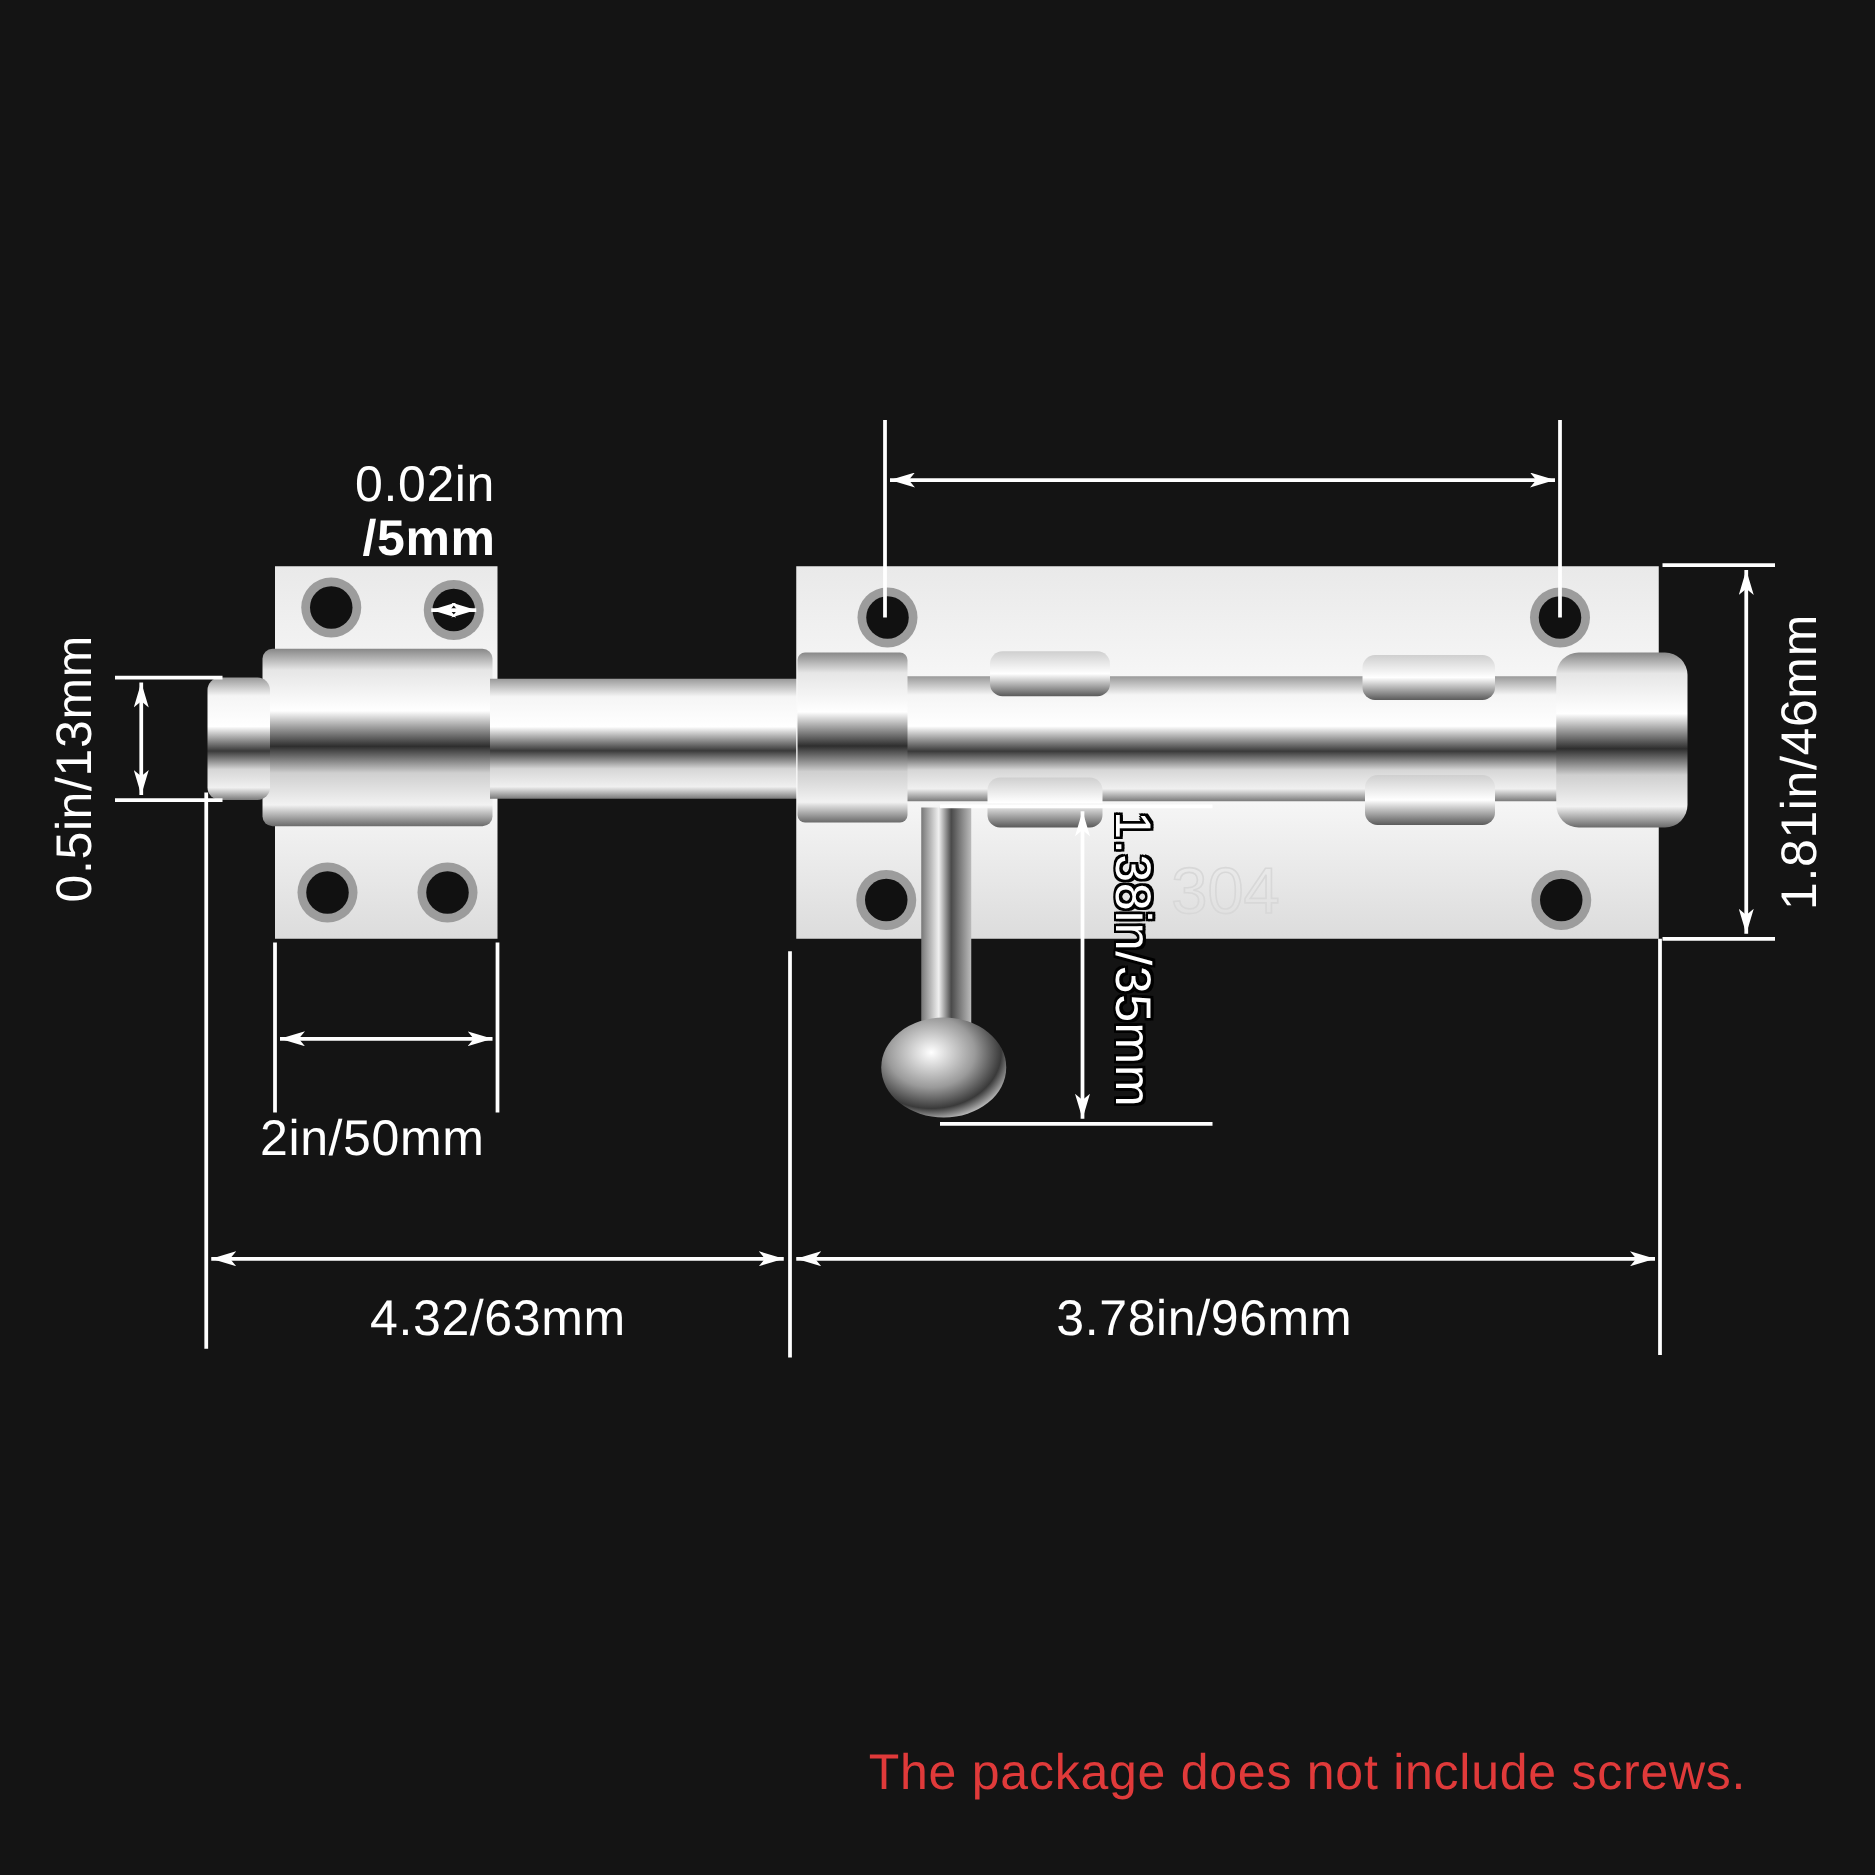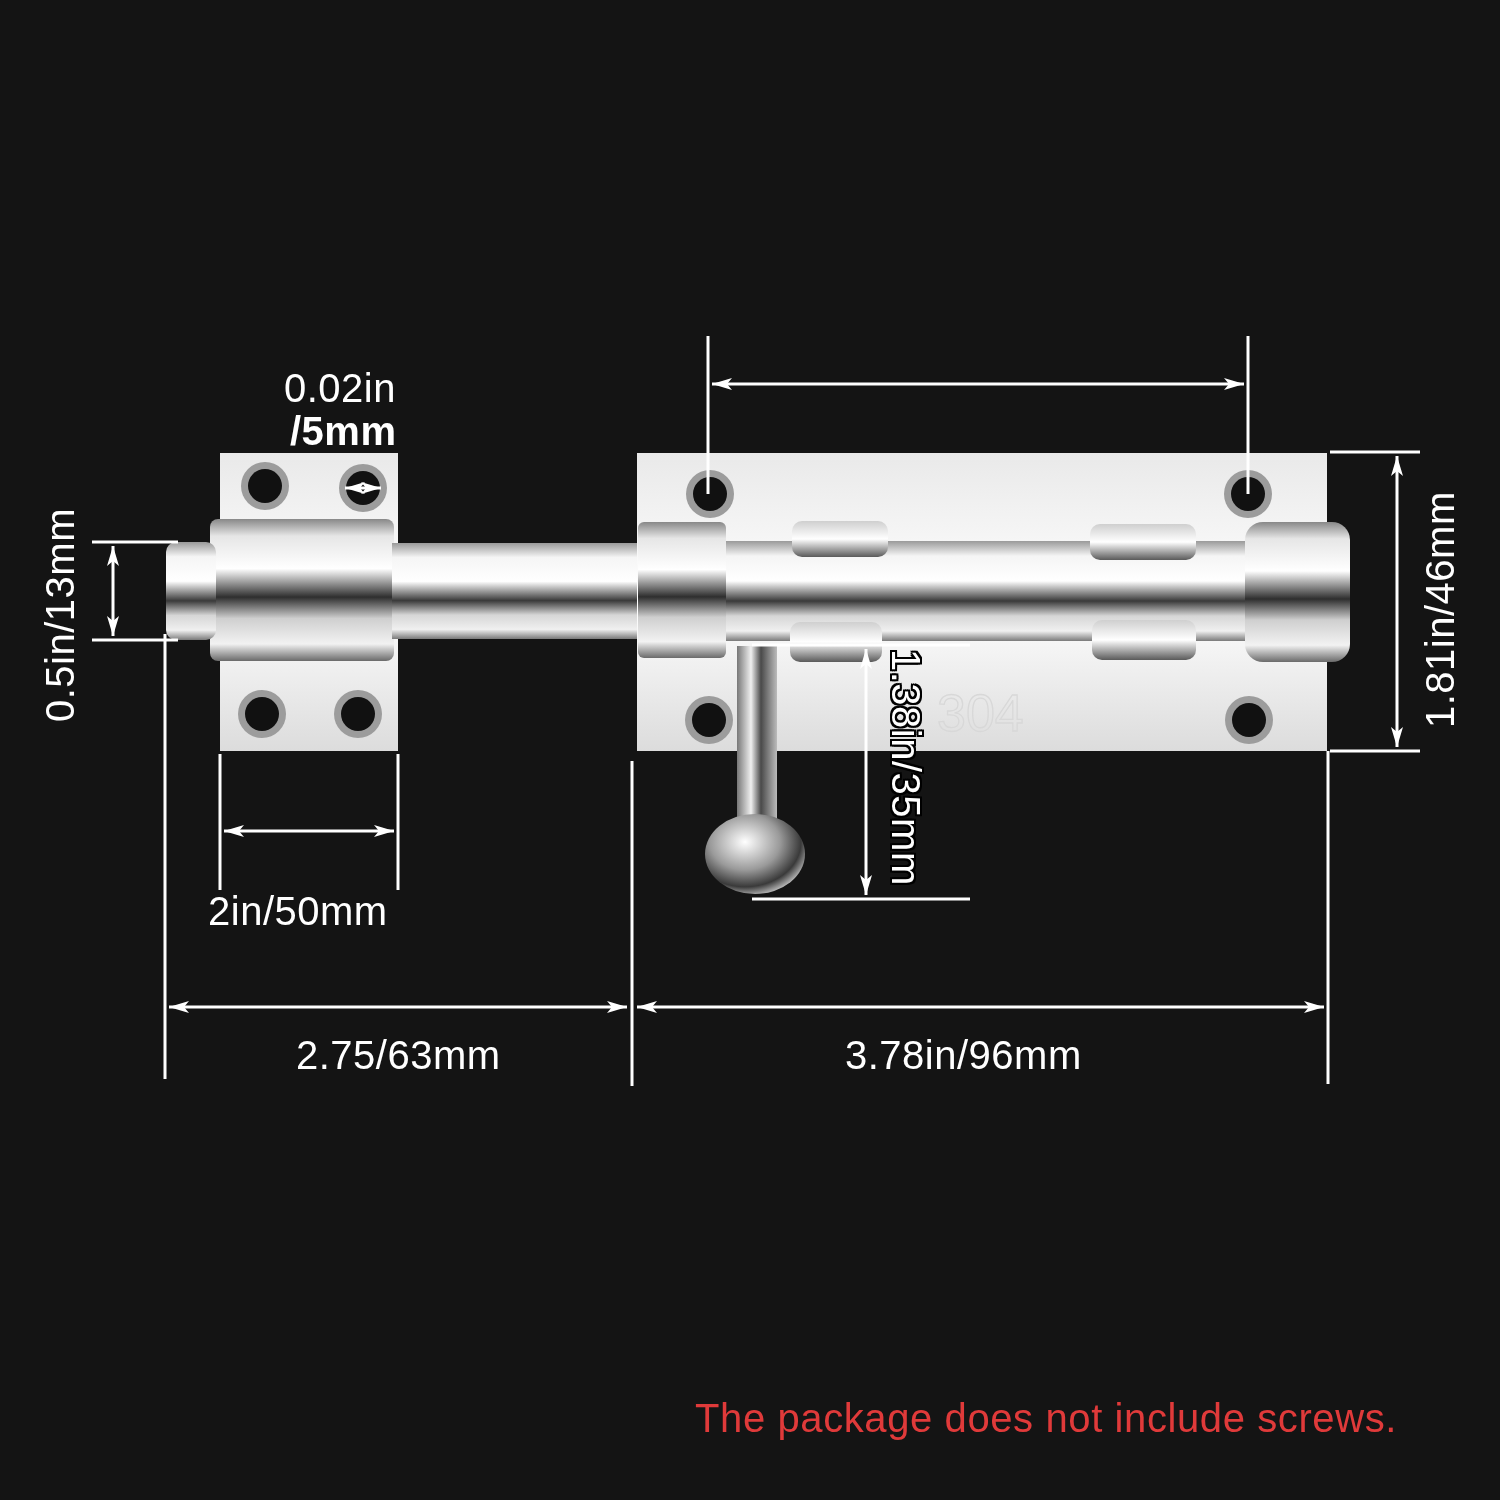--- a/index.html
+++ b/index.html
@@ -168,18 +168,18 @@
   <div class="dim-label vert-ccw" style="left:40px;top:716px;">0.5in/13mm</div>
 
   <div class="dim-label vert-ccw" style="left:1420px;top:722px;">1.81in/46mm</div>
 
   <div class="dim-label vert-cw outlined" style="left:926px;top:643px;">1.38in/35mm</div>
 
   <div class="stamp" style="left:937px;top:681px;">304</div>
 
   <div class="dim-label" style="left:208px;top:885px;">2in/50mm</div>
 
-  <div class="dim-label" style="left:296px;top:1029px;">2.75/63mm</div>
+  <div class="dim-label" style="left:296px;top:1029px;">4.32/63mm</div>
 
   <div class="dim-label" style="left:845px;top:1029px;">3.78in/96mm</div>
 
   <div class="notice" style="left:695px;top:1392px;">The package does not include screws.</div>
 </div>
 
 </body></html>

